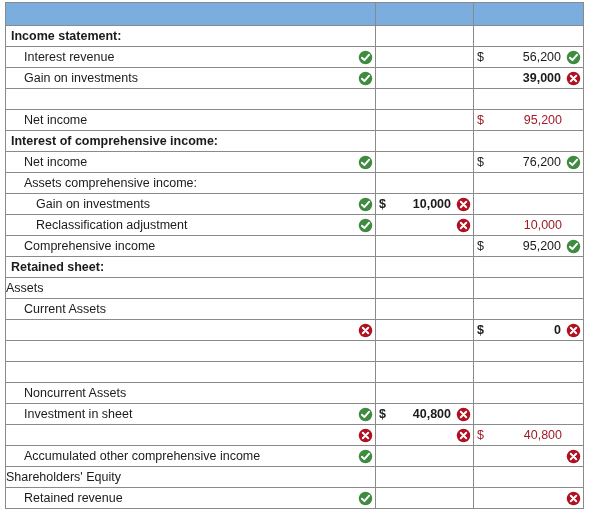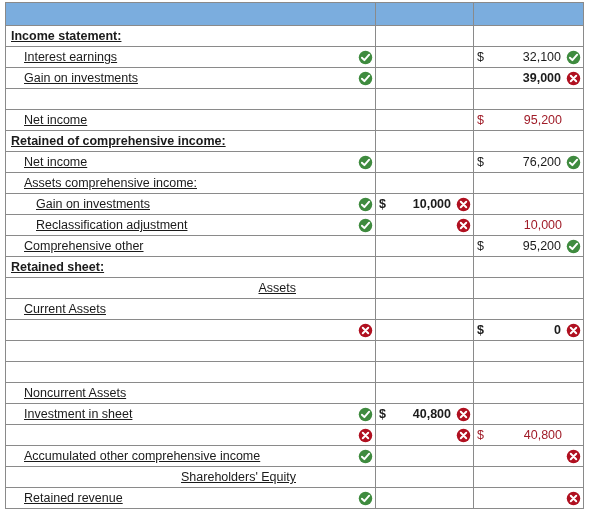--- a/index.html
+++ b/index.html
@@ -52,27 +52,26 @@
     height: 20px;
     padding: 0 2px 0 0;
   }
   .labeltext {
     flex: 1 1 auto;
     font-size: 12.5px;
     line-height: 14px;
     color: #1b1b1b;
     overflow: hidden;
     white-space: nowrap;
-    text-decoration: underline;
   }
   .labeltext.i0 { padding-left: 5px; }
   .labeltext.i1 { padding-left: 18px; }
   .labeltext.i2 { padding-left: 30px; }
   .labeltext.bold { font-weight: bold; }
-  .labeltext.center { text-align: right; padding-left: 0; padding-right: 60px; }
+  .labeltext.center { text-align: left; padding-left: 0; padding-right: 60px; }
 
   
   .numwrap {
     display: flex;
     align-items: center;
     height: 20px;
     padding: 0 2px 0 3px;
   }
   .cur {
     flex: 0 0 auto;
@@ -139,39 +138,39 @@
           <td class="plain">
             <div class="numwrap">
               <span class="cur black"></span>
               <span class="amt black pad-nomark"></span>
             </div>
           </td>
         </tr>
         <tr>
           <td class="ok">
             <div class="labelwrap">
-              <span class="labeltext i1">Interest earnings</span>
+              <span class="labeltext i1">Interest revenue</span>
               <span class="mark">
                 <svg viewBox="0 0 16 16" xmlns="http://www.w3.org/2000/svg">
                   <circle cx="8" cy="8" r="7.2" fill="#3f8b3f"></circle>
                   <path d="M4.2 8.2 L6.8 10.8 L11.9 5.0" stroke="#ffffff" stroke-width="2.1" fill="none" stroke-linecap="round" stroke-linejoin="round"></path>
                 </svg>
               </span>
             </div>
           </td>
           <td class="plain">
             <div class="numwrap">
               <span class="cur black"></span>
               <span class="amt black pad-nomark"></span>
             </div>
           </td>
           <td class="ok">
             <div class="numwrap">
               <span class="cur black">$</span>
-              <span class="amt black">32,100</span>
+              <span class="amt black">56,200</span>
               <span class="mark">
                 <svg viewBox="0 0 16 16" xmlns="http://www.w3.org/2000/svg">
                   <circle cx="8" cy="8" r="7.2" fill="#3f8b3f"></circle>
                   <path d="M4.2 8.2 L6.8 10.8 L11.9 5.0" stroke="#ffffff" stroke-width="2.1" fill="none" stroke-linecap="round" stroke-linejoin="round"></path>
                 </svg>
               </span>
             </div>
           </td>
         </tr>
         <tr>
@@ -241,21 +240,21 @@
           <td class="plain rule-top">
             <div class="numwrap">
               <span class="cur red">$</span>
               <span class="amt red pad-nomark">95,200</span>
             </div>
           </td>
         </tr>
         <tr>
           <td class="plain">
             <div class="labelwrap">
-              <span class="labeltext i0 bold">Retained of comprehensive income:</span>
+              <span class="labeltext i0 bold">Interest of comprehensive income:</span>
               <span class="markslot"></span>
             </div>
           </td>
           <td class="plain">
             <div class="numwrap">
               <span class="cur black"></span>
               <span class="amt black pad-nomark"></span>
             </div>
           </td>
           <td class="plain">
@@ -374,21 +373,21 @@
           <td class="plain">
             <div class="numwrap">
               <span class="cur red"></span>
               <span class="amt red pad-nomark">10,000</span>
             </div>
           </td>
         </tr>
         <tr>
           <td class="plain">
             <div class="labelwrap">
-              <span class="labeltext i1">Comprehensive other</span>
+              <span class="labeltext i1">Comprehensive income</span>
               <span class="markslot"></span>
             </div>
           </td>
           <td class="plain">
             <div class="numwrap">
               <span class="cur black"></span>
               <span class="amt black pad-nomark"></span>
             </div>
           </td>
           <td class="ok rule-top">

